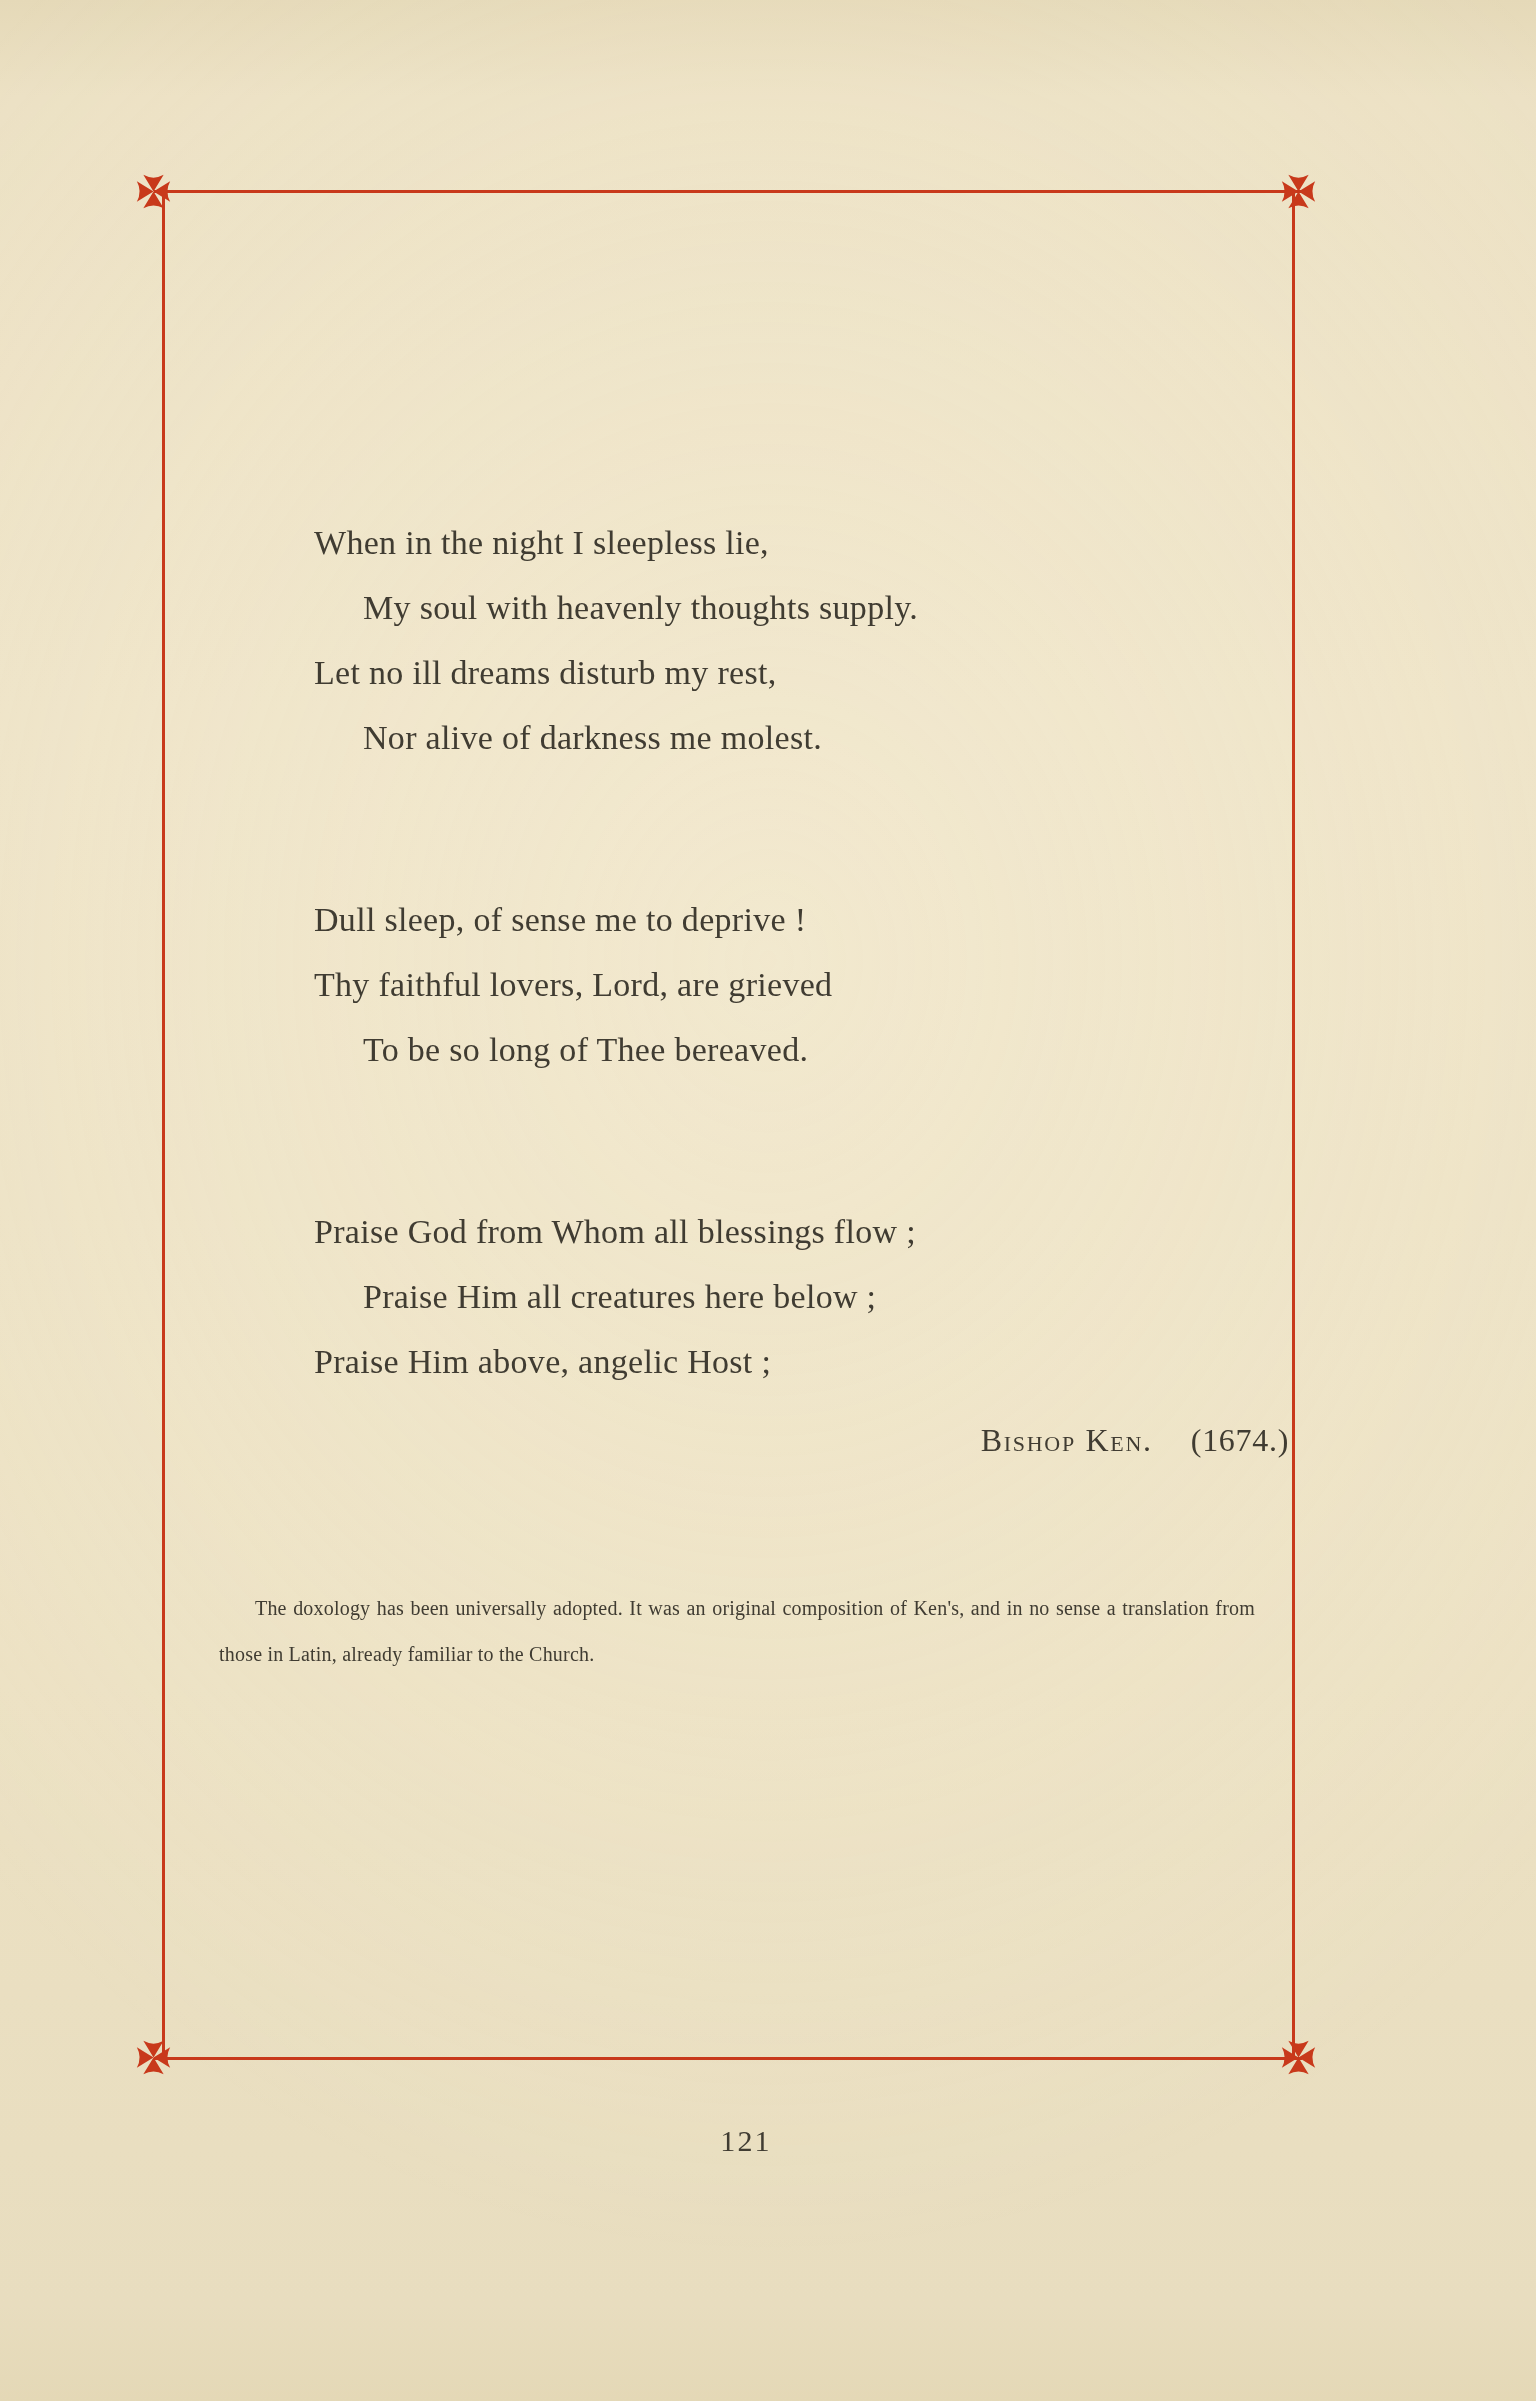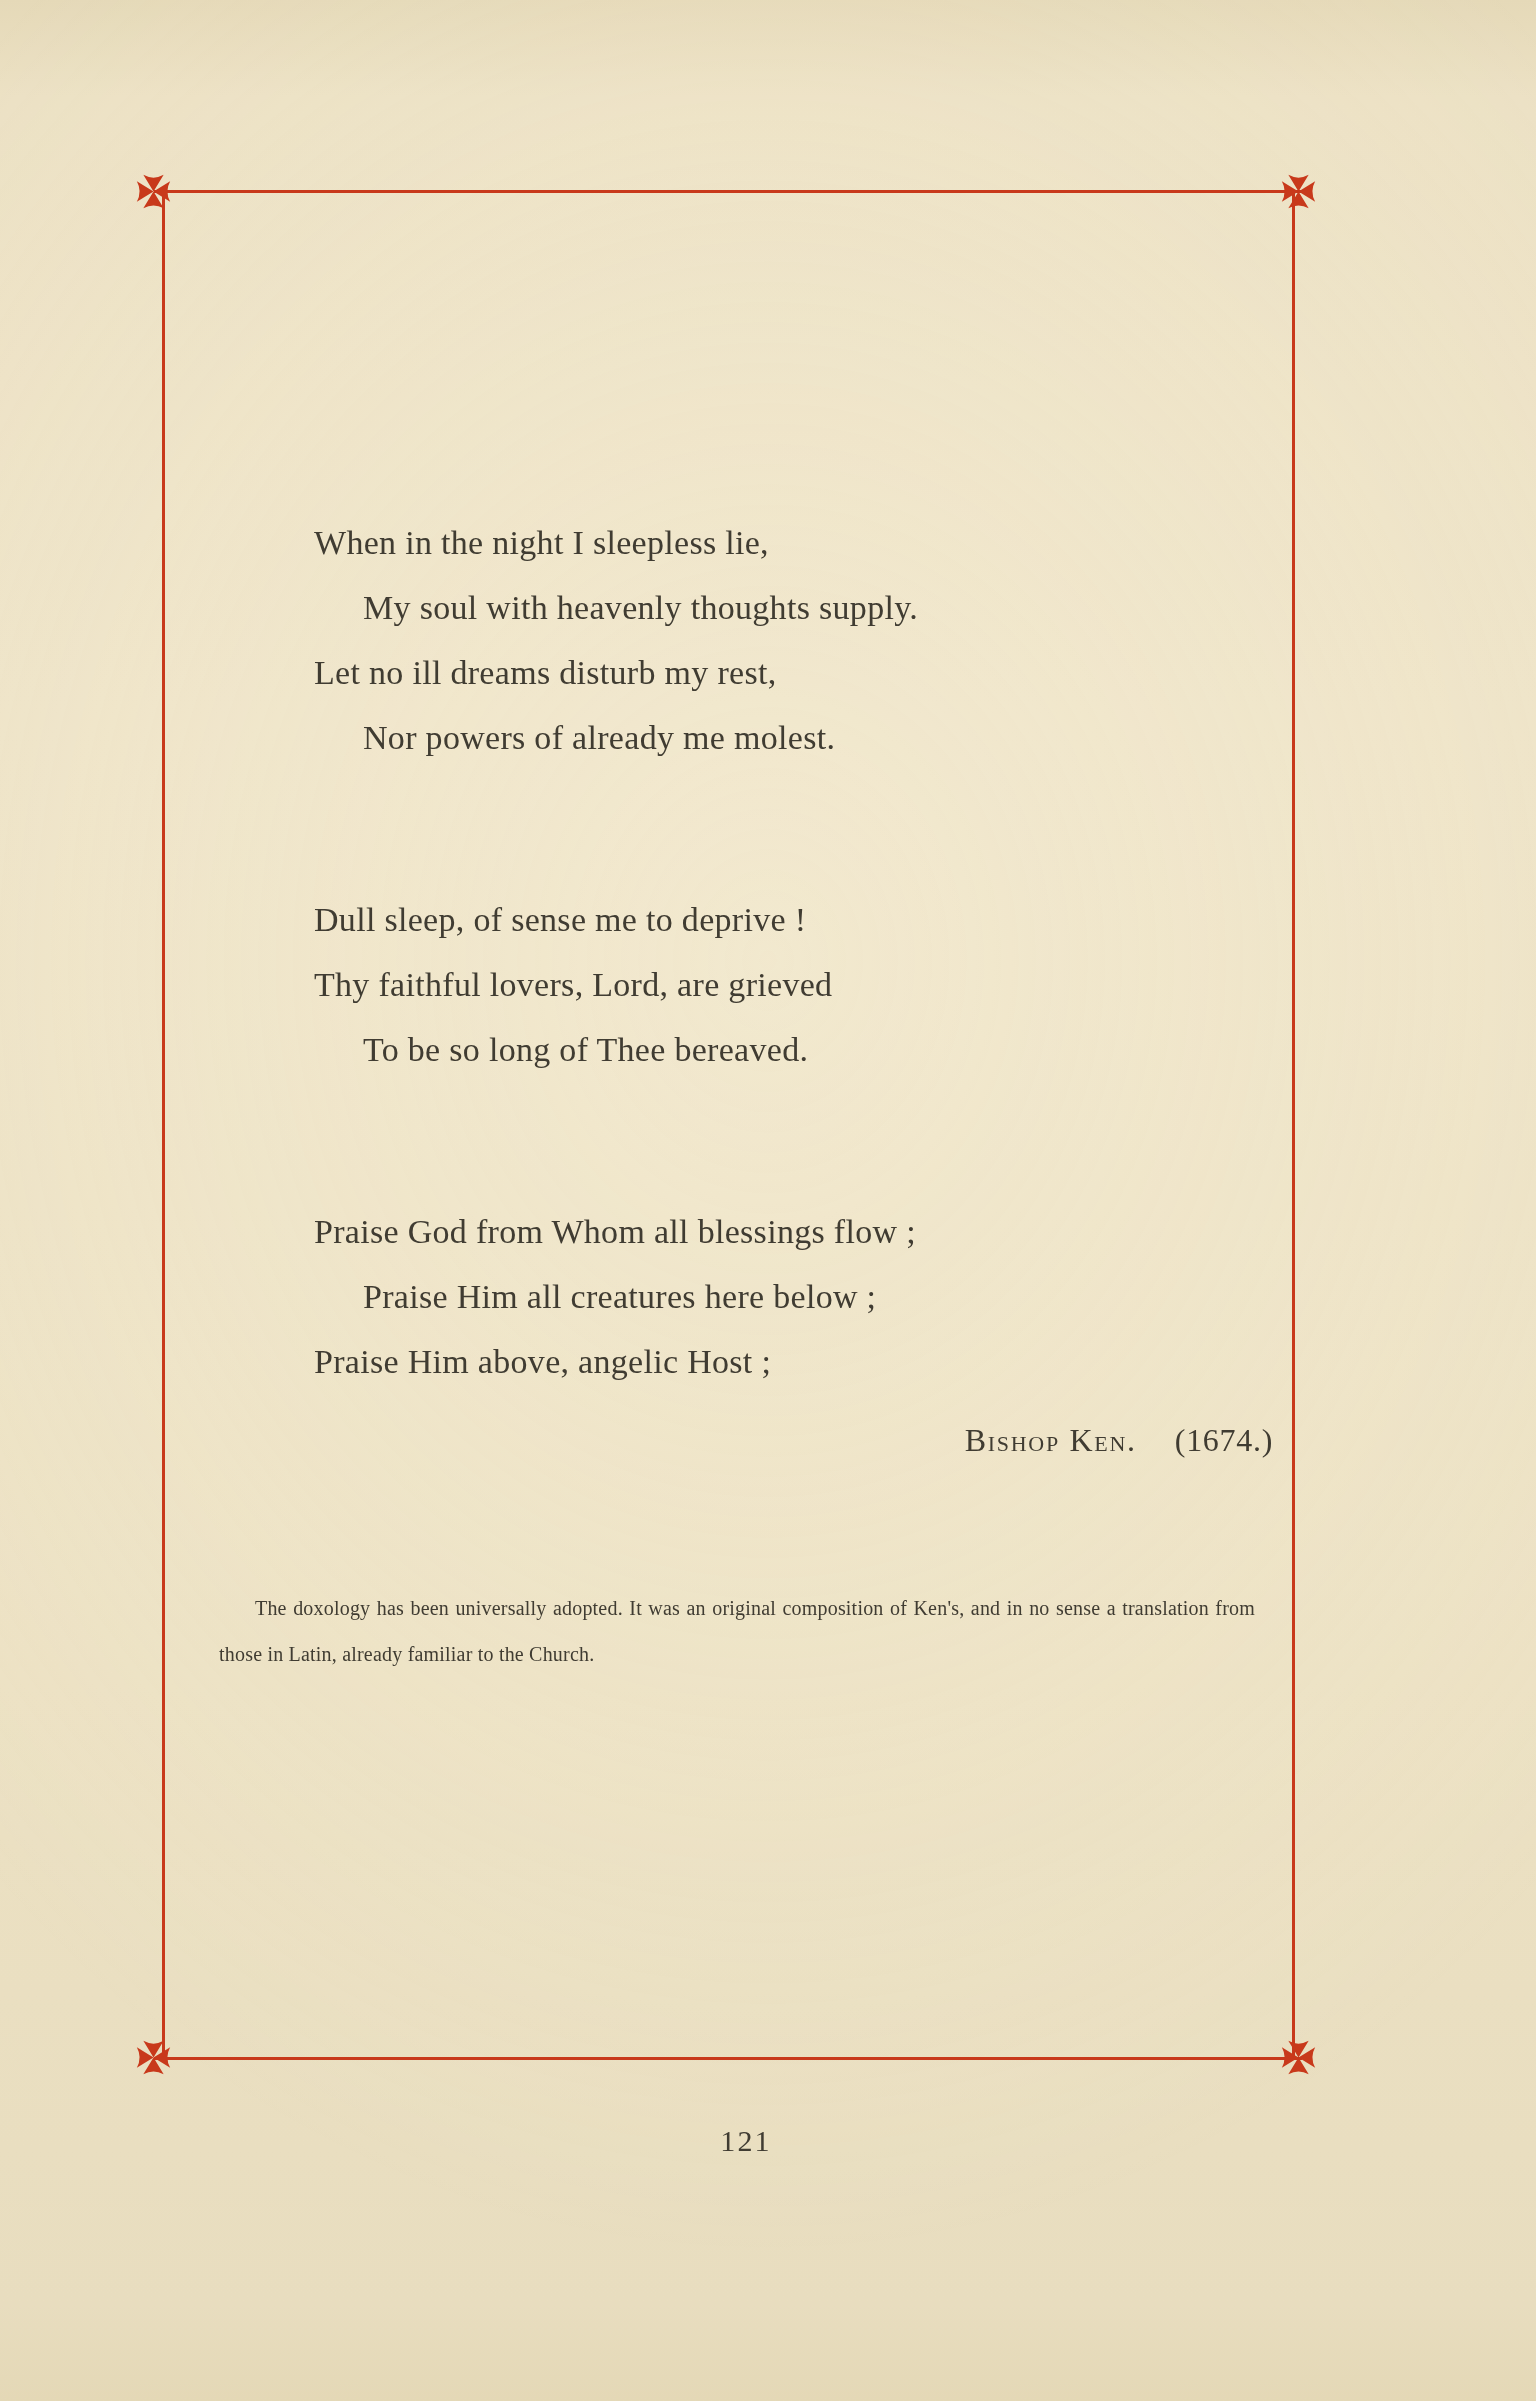--- a/index.html
+++ b/index.html
@@ -37,21 +37,21 @@
     font-size:34px;line-height:65px;
     letter-spacing:0.3px;
   }
   .stanza .line{white-space:nowrap;}
   .stanza .line.indent{padding-left:49px;}
   .stanza.last{margin-bottom:0;}
   .attribution{
     margin-top:22px;
     text-align:right;
     font-size:32px;line-height:48px;
-    padding-right:21px;
+    padding-right:5px;
   }
   .attr-name{font-variant:small-caps;letter-spacing:1.7px;}
   .attr-year{margin-left:38px;letter-spacing:0.7px;}
   .note{
     margin:121px 39px 0 0;
     font-size:20px;line-height:46px;
     text-align:justify;text-indent:36px;
     letter-spacing:0.2px;
   }
   .page-number{
@@ -107,21 +107,21 @@
   </g>
     </svg>
 </span>
 
 <div class="content">
 
   <div class="stanza">
     <div class="line">When in the night I sleepless lie,</div>
     <div class="line indent">My soul with heavenly thoughts supply.</div>
     <div class="line">Let no ill dreams disturb my rest,</div>
-    <div class="line indent">Nor powers of already me molest.</div>
+    <div class="line indent">Nor alive of darkness me molest.</div>
   </div>
 
   <div class="stanza">
     <div class="line">Dull sleep, of sense me to deprive !</div>
     <div class="line">Thy faithful lovers, Lord, are grieved</div>
     <div class="line indent">To be so long of Thee bereaved.</div>
   </div>
 
   <div class="stanza last">
     <div class="line">Praise God from Whom all blessings flow ;</div>

